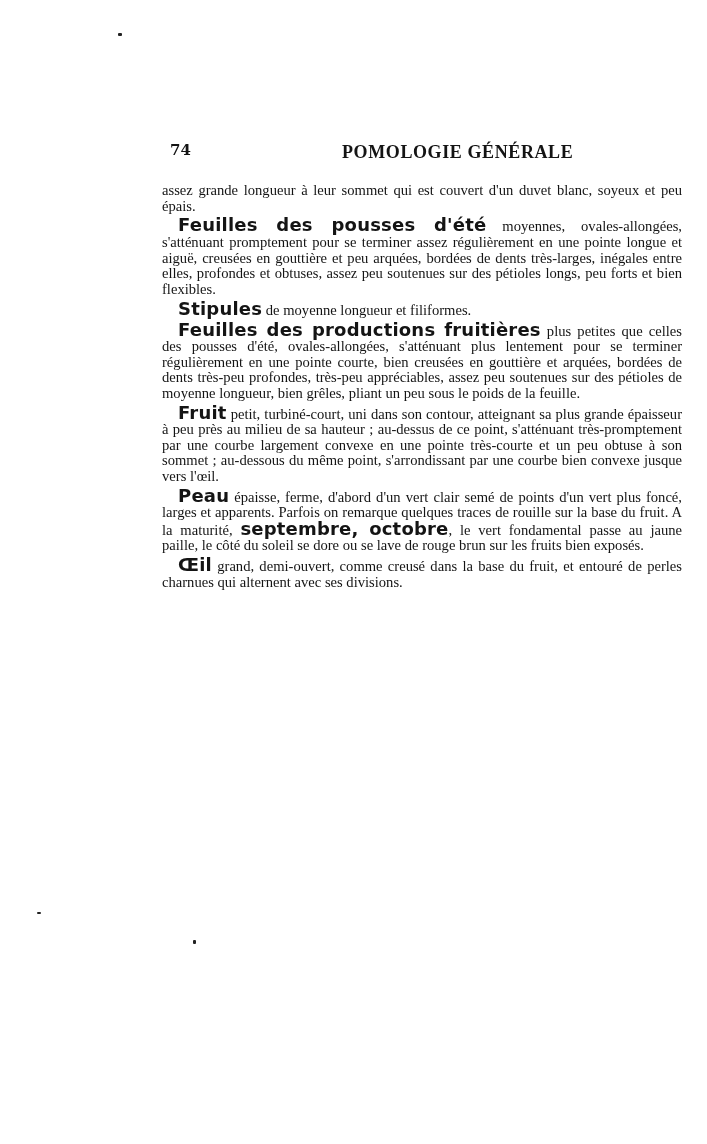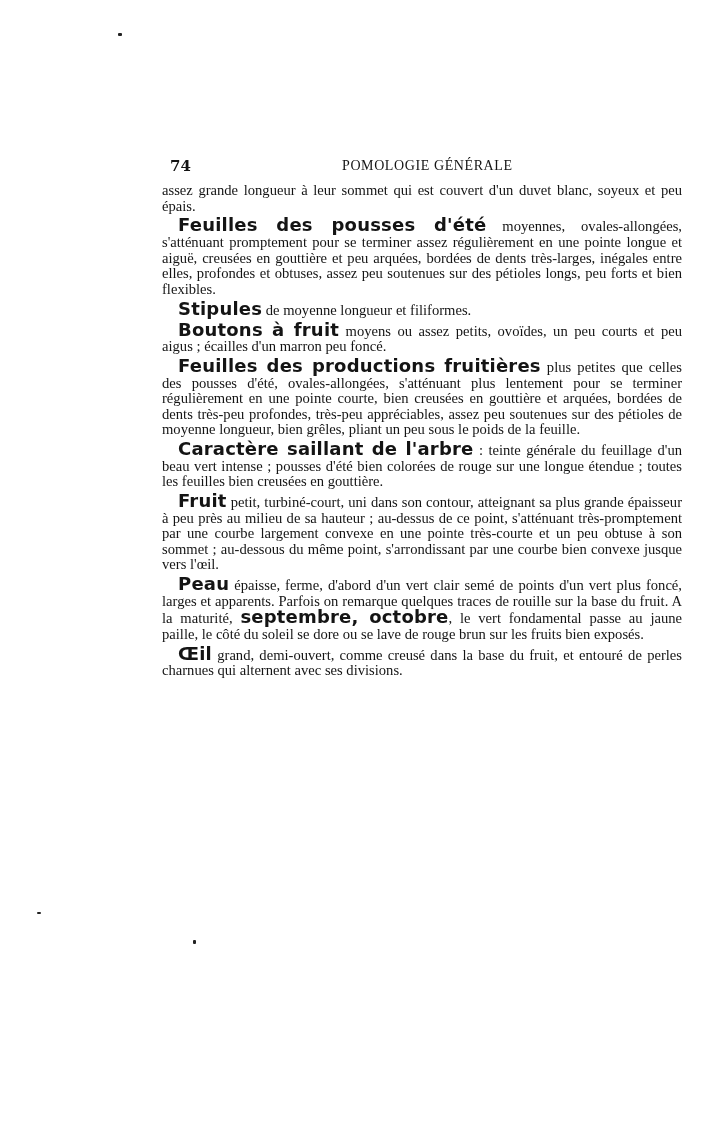--- a/index.html
+++ b/index.html
@@ -15,41 +15,41 @@
       font-family: "DejaVu Serif", "Liberation Serif", serif;
       color: #141414;
     }
     .speck {
       position: absolute;
       background: #222;
       border-radius: 1px;
     }
     .page-header {
       position: absolute;
-      top: 157px;
+      top: 141px;
       left: 170px;
       width: 520px;
       height: 18px;
     }
     .page-number {
       position: absolute;
       left: 0;
       top: 0;
       font-family: "DejaVu Serif", serif;
       font-weight: bold;
       font-size: 15px;
       letter-spacing: 0px;
     }
     .running-title {
       position: absolute;
       left: 172px;
       top: 1px;
       font-family: "Liberation Serif", serif;
-      font-weight: normal;
-      font-size: 14px;
+      font-weight: bold;
+      font-size: 18px;
       letter-spacing: 0.6px;
     }
     .body-text {
       position: absolute;
       top: 183px;
       left: 162px;
       width: 520px;
       font-family: "Liberation Serif", serif;
       font-size: 14.6px;
       line-height: 15.55px;
@@ -83,26 +83,24 @@
 </div>
 
 <div class="body-text">
   <p class="para continuation"><span>assez grande longueur à leur sommet qui est couvert d'un duvet blanc, soyeux et peu épais.</span></p>
 
   <p class="para"><span class="term">Feuilles des pousses d'été</span><span> moyennes, ovales-allongées, s'atténuant promptement pour se terminer assez régulièrement en une pointe longue et aiguë, creusées en gouttière et peu arquées, bordées de dents très-larges, inégales entre elles, profondes et obtuses, assez peu soutenues sur des pétioles longs, peu forts et bien flexibles.</span></p>
 
   <p class="para"><span class="term">Stipules</span><span> de moyenne longueur et filiformes.</span></p>
 
 
-  <p class="para"><span class="term">Boutons à fruit</span><span> moyens ou assez petits, ovoïdes, un peu courts et peu aigus ; écailles d'un marron peu foncé.</span></p>
 
 
   <p class="para"><span class="term">Feuilles des productions fruitières</span><span> plus petites que celles des pousses d'été, ovales-allongées, s'atténuant plus lentement pour se terminer régulièrement en une pointe courte, bien creusées en gouttière et arquées, bordées de dents très-peu profondes, très-peu appréciables, assez peu soutenues sur des pétioles de moyenne longueur, bien grêles, pliant un peu sous le poids de la feuille.</span></p>
 
-  <p class="para"><span class="term">Caractère saillant de l'arbre</span><span> : teinte générale du feuillage d'un beau vert intense ; pousses d'été bien colorées de rouge sur une longue étendue ; toutes les feuilles bien creusées en gouttière.</span></p>
 
   <p class="para"><span class="term">Fruit</span><span> petit, turbiné-court, uni dans son contour, atteignant sa plus grande épaisseur à peu près au milieu de sa hauteur ; au-dessus de ce point, s'atténuant très-promptement par une courbe largement convexe en une pointe très-courte et un peu obtuse à son sommet ; au-dessous du même point, s'arrondissant par une courbe bien convexe jusque vers l'œil.</span></p>
 
   <p class="para"><span class="term">Peau</span><span> épaisse, ferme, d'abord d'un vert clair semé de points d'un vert plus foncé, larges et apparents. Parfois on remarque quelques traces de rouille sur la base du fruit. A la maturité, </span><span class="term">septembre, octobre</span><span>, le vert fondamental passe au jaune paille, le côté du soleil se dore ou se lave de rouge brun sur les fruits bien exposés.</span></p>
 
   <p class="para"><span class="term">Œil</span><span> grand, demi-ouvert, comme creusé dans la base du fruit, et entouré de perles charnues qui alternent avec ses divisions.</span></p>
 
 
 </div>
 

